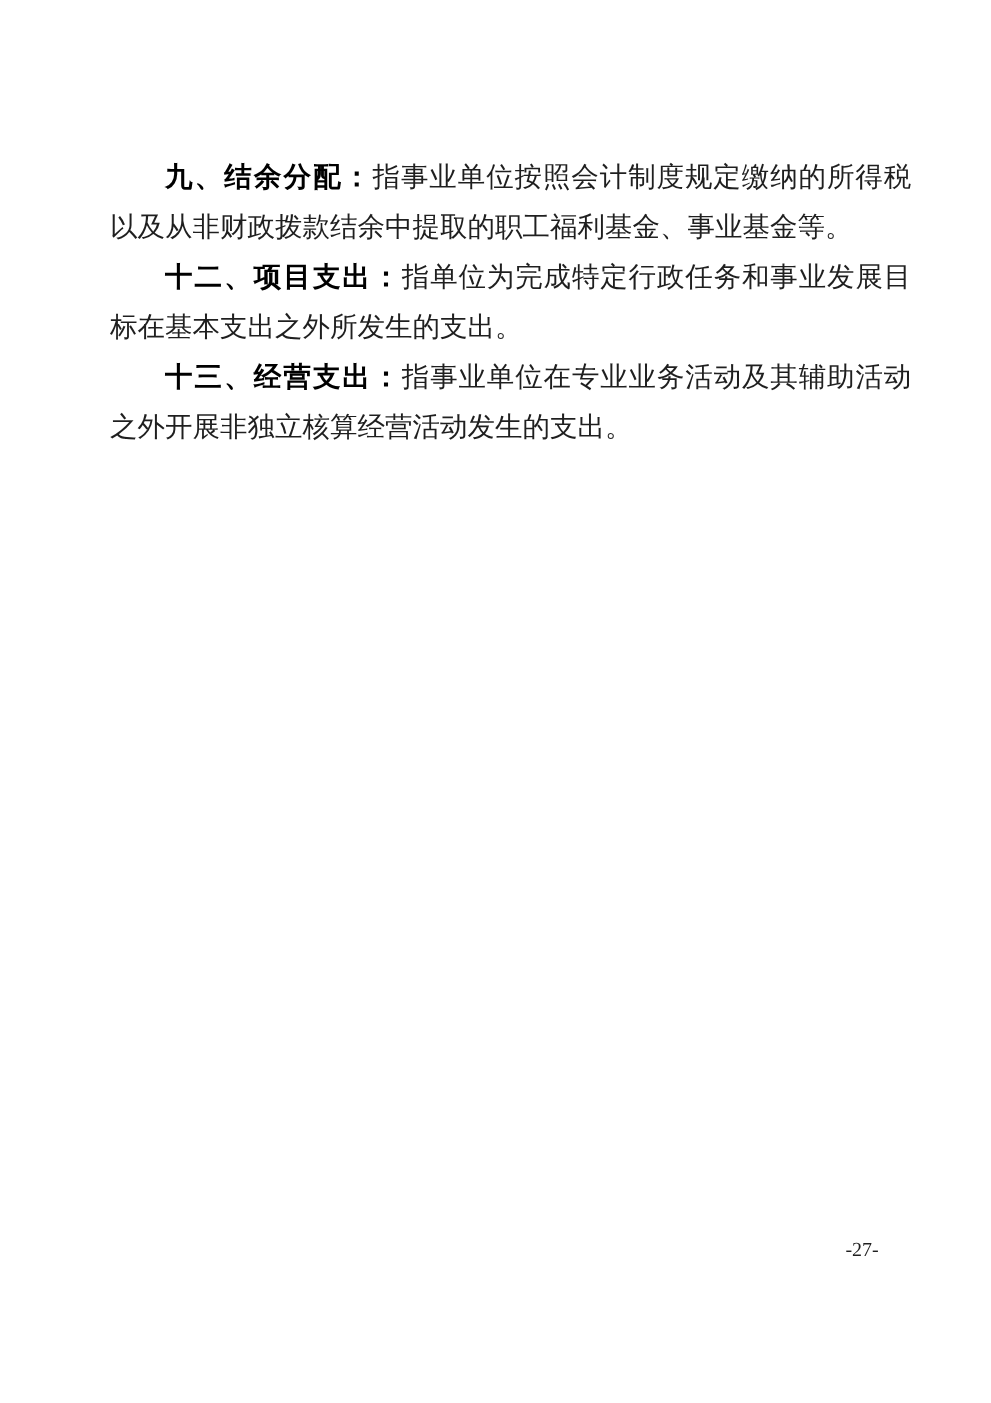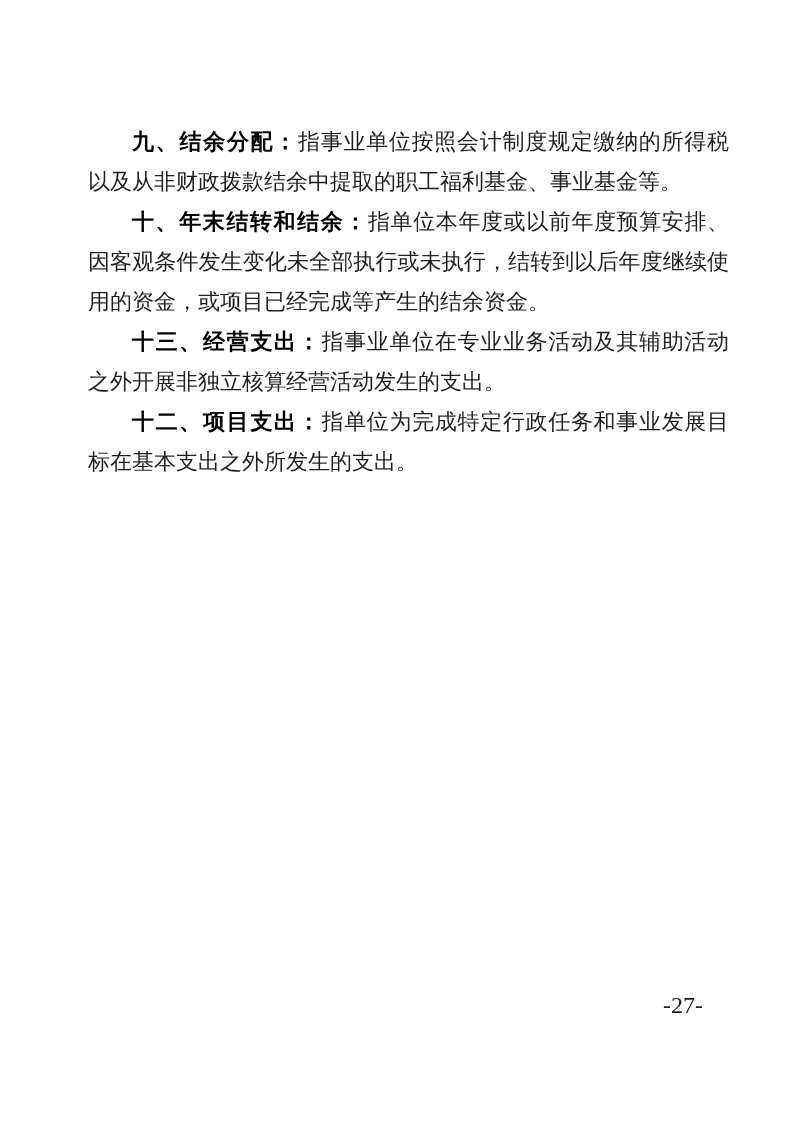--- a/index.html
+++ b/index.html
@@ -33,29 +33,28 @@
   }
   .term-label {
     font-weight: 700;
     color: #000000;
     letter-spacing: 1px;
   }
   .page-number {
     position: absolute;
     top: 992px;
     right: 90px;
-    font-size: 24px;
+    font-size: 16px;
     color: #1f1f1f;
     font-family: "Liberation Serif", "DejaVu Serif", serif;
   }
 </style>
 </head>
 <body>
 
 <div class="page">
   <div class="content" id="document-body">
       <p><span class="term-label">九、结余分配：</span><span>指事业单位按照会计制度规定缴纳的所得税以及从非财政拨款结余中提取的职工福利基金、事业基金等。</span></p>
-      <p><span class="term-label">十、年末结转和结余：</span><span>指单位本年度或以前年度预算安排、因客观条件发生变化未全部执行或未执行，结转到以后年度继续使用的资金，或项目已经完成等产生的结余资金。</span></p>
+      <p><span class="term-label">十二、项目支出：</span><span>指单位为完成特定行政任务和事业发展目标在基本支出之外所发生的支出。</span></p>
       <p><span class="term-label">十三、经营支出：</span><span>指事业单位在专业业务活动及其辅助活动之外开展非独立核算经营活动发生的支出。</span></p>
-      <p><span class="term-label">十二、项目支出：</span><span>指单位为完成特定行政任务和事业发展目标在基本支出之外所发生的支出。</span></p>
     </div>
   <div class="page-number">-27-</div>
 </div>
 
 </body></html>

